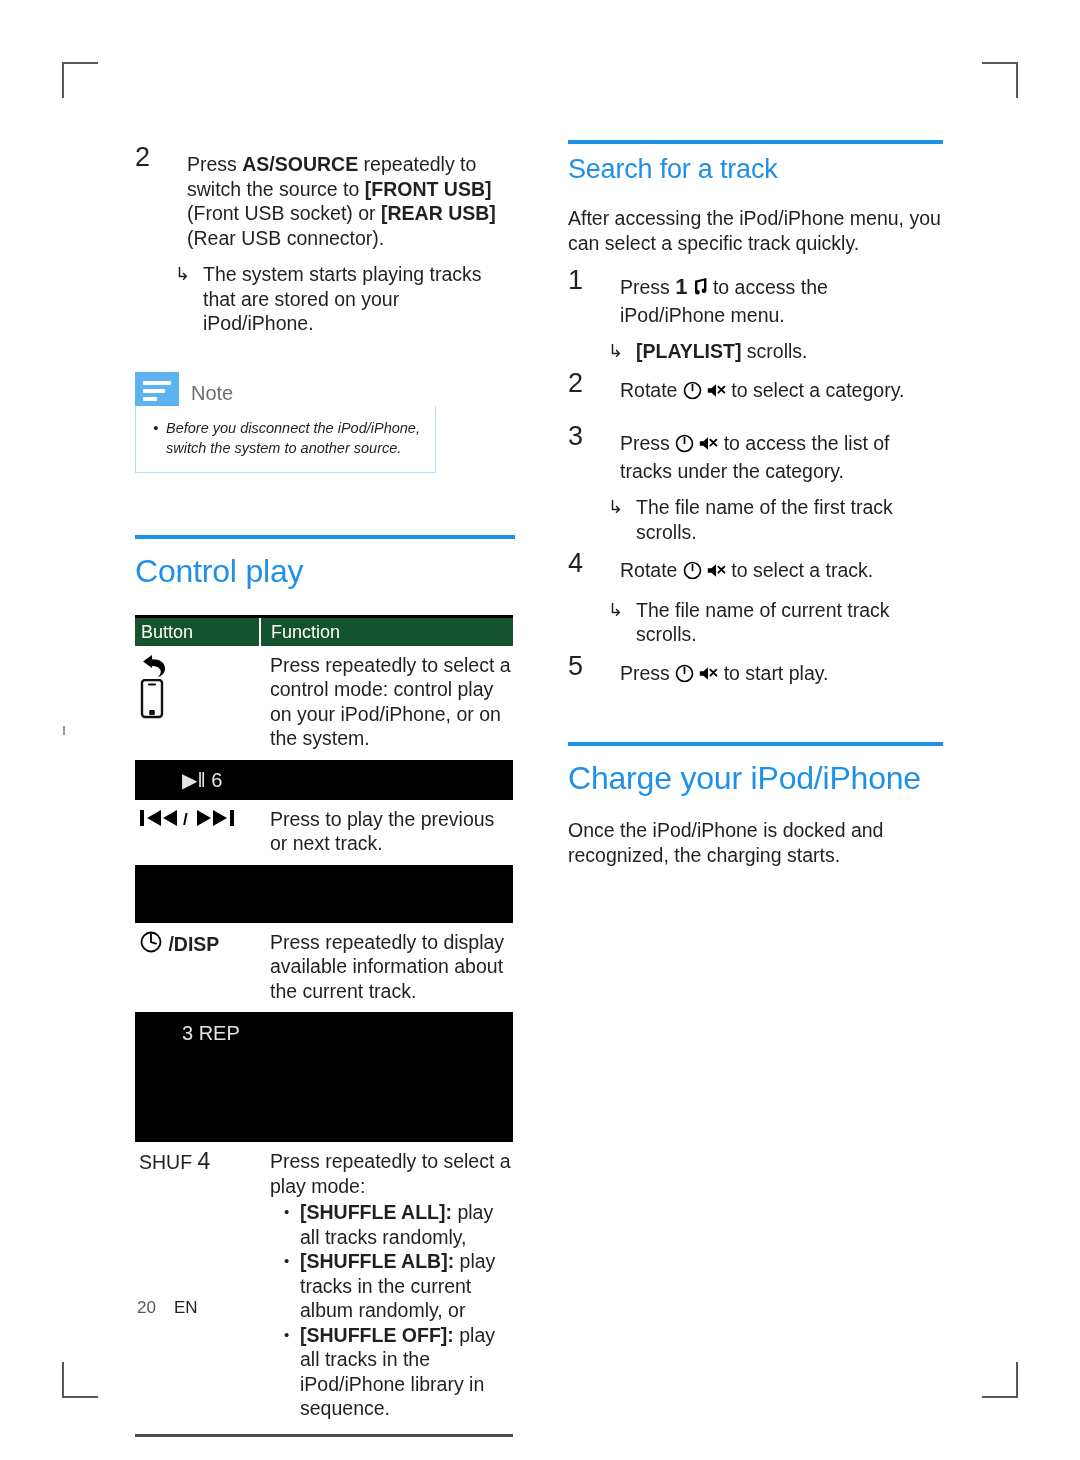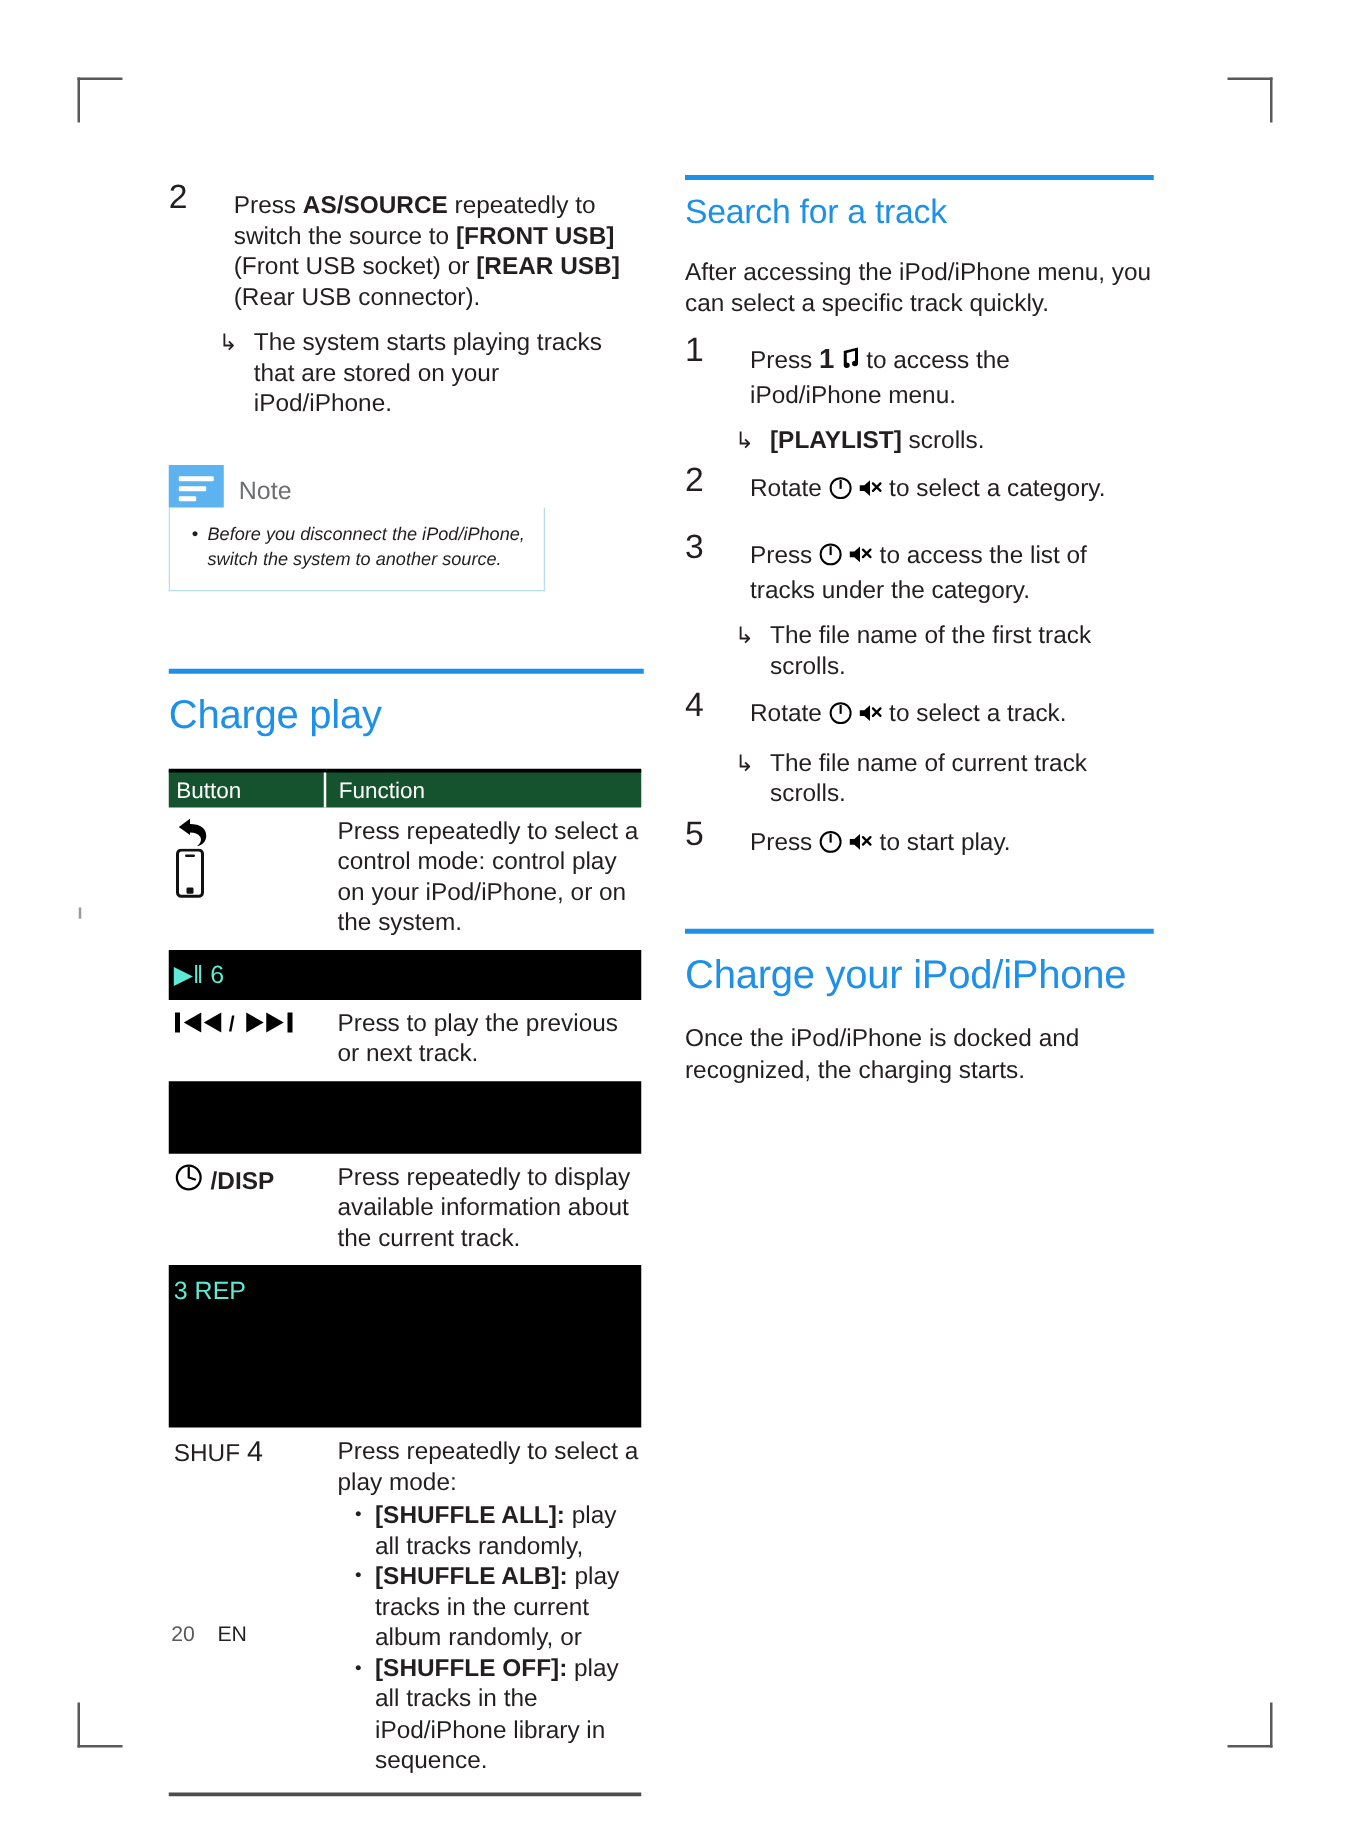--- a/index.html
+++ b/index.html
@@ -47,21 +47,21 @@
     height: 1460px;
   }
   .col-left {
     position: absolute;
     left: 135px;
     top: 140px;
     width: 380px;
   }
   .col-right {
     position: absolute;
-    left: 548px;
+    left: 568px;
     top: 140px;
     width: 375px;
   }
 
   
   .step {
     display: flex;
     align-items: flex-start;
     margin-bottom: 2px;
   }
@@ -210,25 +210,26 @@
     line-height: 24px;
   }
   .cell-fn { padding-left: 10px !important; }
 
   .black-row td {
     background: #000000;
     padding: 0 !important;
     height: 40px;
   }
   .black-row .bmark {
-    color: #5eead4;
+    color: #e5e5e5;
     font-size: 20px;
     line-height: 40px;
     padding-left: 4px;
     white-space: nowrap;
+    margin-left: 43px;
   }
   .black-row.tall td { height: 130px; }
   .black-row.mid td  { height: 58px; }
   .black-row .bmark.top { line-height: 34px; padding-top: 4px; }
 
   .rule-bottom {
     border-top: 3px solid #4d4d4d;
     width: 378px;
     margin-top: 4px;
   }
@@ -303,21 +304,21 @@
       <div class="note-body">
         <div class="note-item">
           <div class="note-bullet">•</div>
           <div class="note-text">Before you disconnect the iPod/iPhone, switch the system to another source.</div>
         </div>
       </div>
     </div>
 
     <div class="sec" style="margin-top:62px;">
       <div class="sec-rule"></div>
-      <h2 class="sec-title">Charge play</h2>
+      <h2 class="sec-title">Control play</h2>
     </div>
 
     <table class="ctl-table">
       <tbody>
           <tr class="thead-row">
         <th class="th-btn">Button</th>
         <th class="th-fn">Function</th>
       </tr>
 
       <tr class="ctl-row">

